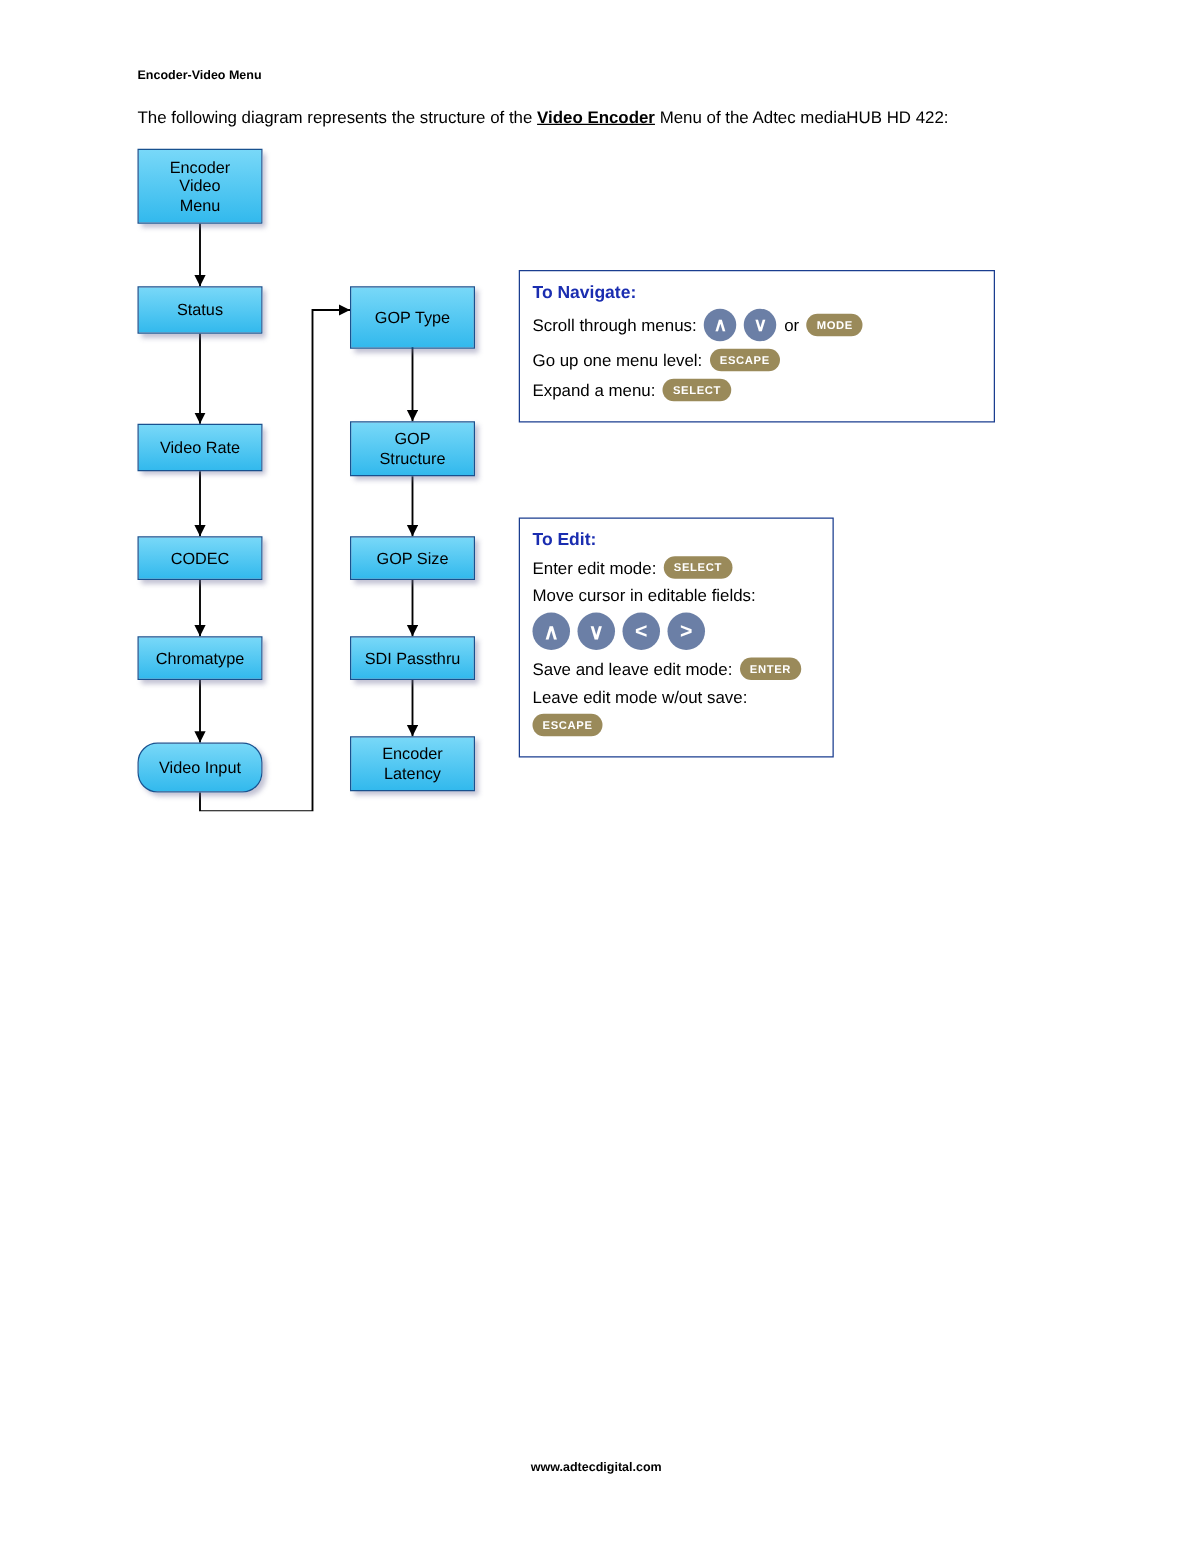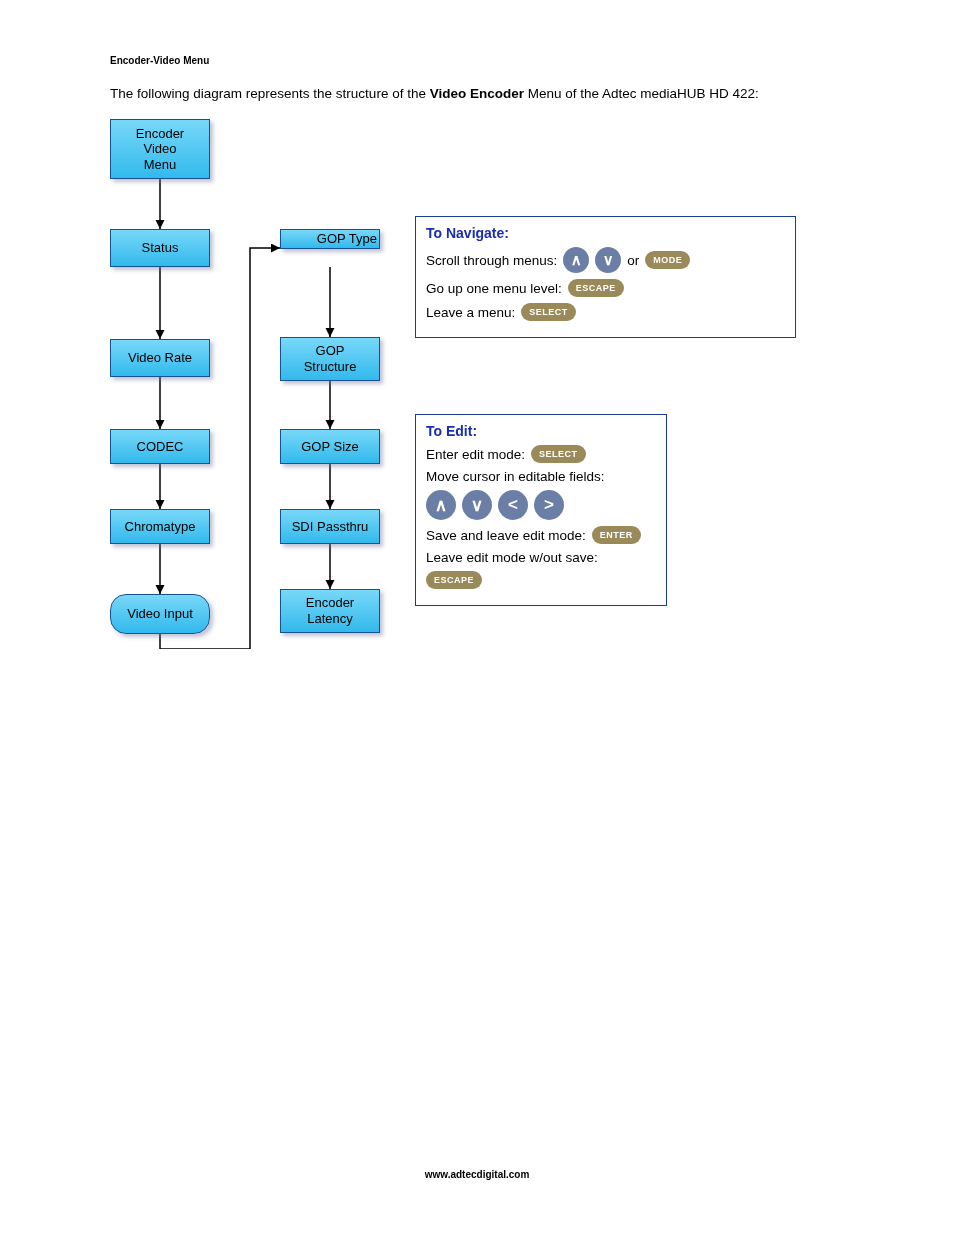--- a/index.html
+++ b/index.html
@@ -18,21 +18,21 @@
   }
   .heading {
     font-size: 10px;
     font-weight: bold;
     margin-bottom: 20px;
   }
   .intro {
     font-size: 13.5px;
     margin-bottom: 18px;
   }
-  .intro .bold { font-weight: bold; }
+  .intro .bold { font-weight: bold; text-decoration: underline; }
 
   .diagram {
     position: relative;
     width: 640px;
     height: 530px;
   }
 
   
   .fbox {
     position: absolute;
@@ -172,21 +172,21 @@
     <div class="fbox" style="left:0px; top:310px; height:35px;">
         <span>CODEC</span>
       </div>
     <div class="fbox" style="left:0px; top:390px; height:35px;">
         <span>Chromatype</span>
       </div>
     <div class="fbox" style="left:0px; top:475px; height:40px;border-radius:16px;">
         <span>Video Input</span>
       </div>
 
-    <div class="fbox" style="left:170px; top:110px; height:20px;justify-content:flex-end;">
+    <div class="fbox" style="left:170px; top:110px; height:50px;">
         <span>GOP Type</span>
       </div>
     <div class="fbox" style="left:170px; top:218px; height:44px;">
         <span>GOP<br>Structure</span>
       </div>
     <div class="fbox" style="left:170px; top:310px; height:35px;">
         <span>GOP Size</span>
       </div>
     <div class="fbox" style="left:170px; top:390px; height:35px;">
         <span>SDI Passthru</span>
@@ -202,21 +202,21 @@
         <span class="circle-btn">∧</span>
         <span class="circle-btn">∨</span>
         <span>or</span>
         <span class="pill-btn">MODE</span>
       </div>
       <div class="panel-line">
         <span>Go up one menu level:</span>
         <span class="pill-btn">ESCAPE</span>
       </div>
       <div class="panel-line">
-        <span>Leave a menu:</span>
+        <span>Expand a menu:</span>
         <span class="pill-btn">SELECT</span>
       </div>
     </div>
 
     <div class="panel" style="left:305px; top:295px; width:252px;">
       <div class="panel-title">To Edit:</div>
       <div class="panel-line">
         <span>Enter edit mode:</span>
         <span class="pill-btn">SELECT</span>
       </div>

